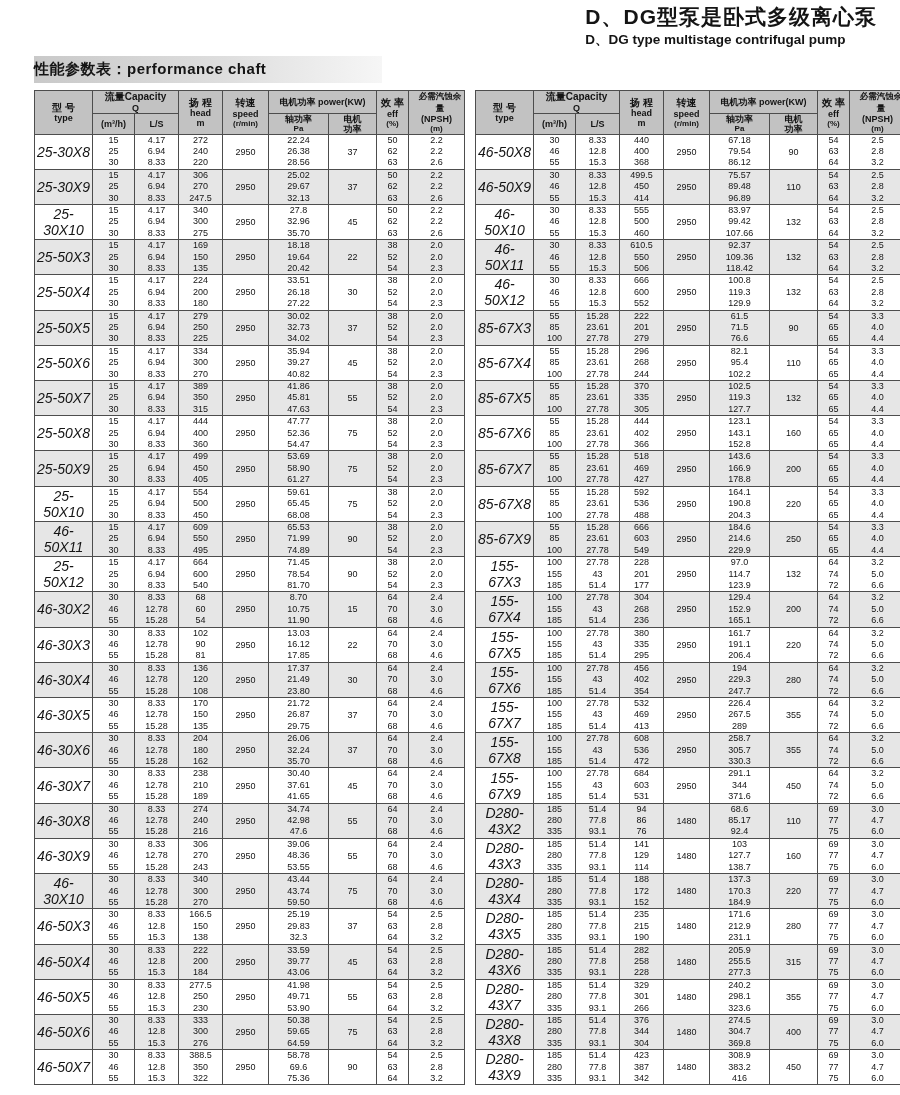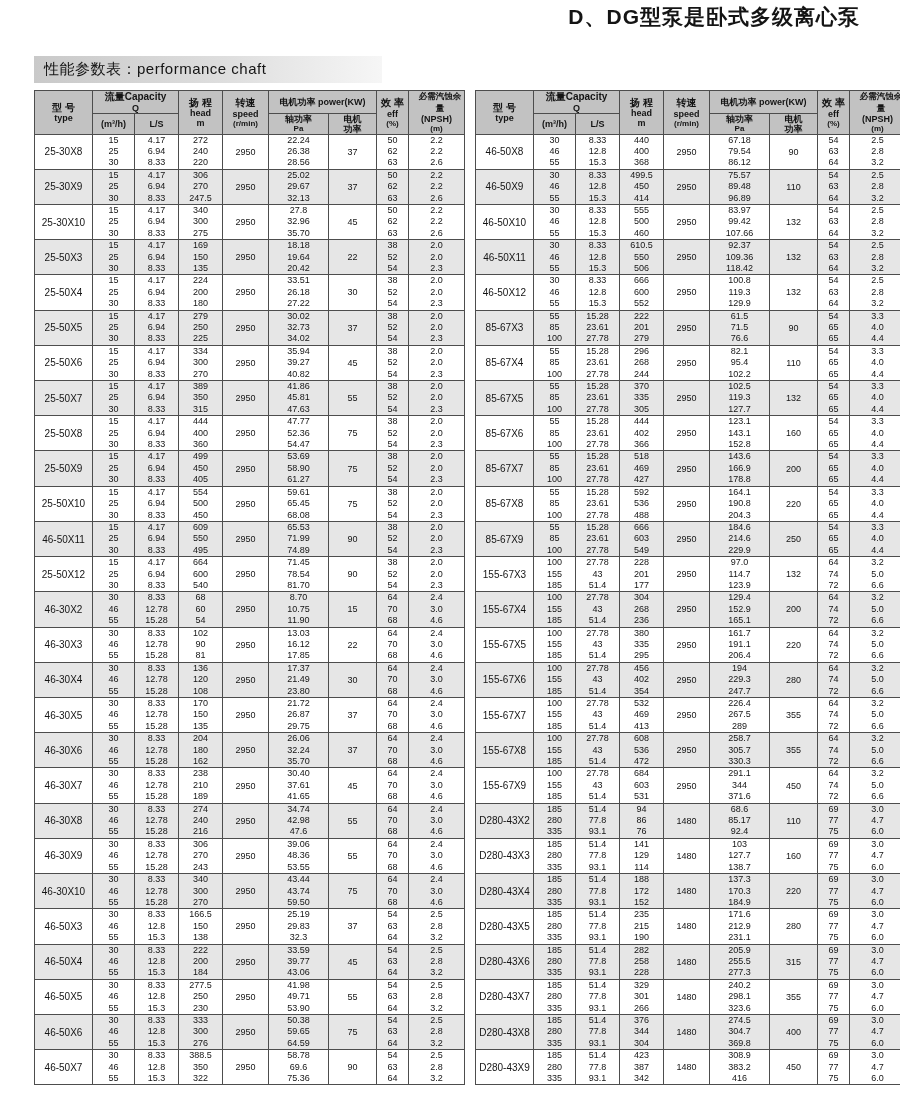--- a/index.html
+++ b/index.html
@@ -1,53 +1,54 @@
 <!DOCTYPE html>
 <html><head>
 <meta charset="utf-8">
 <style>
   html,body{margin:0;padding:0;}
   body{
     width:900px;height:1095px;background:#ffffff;color:#141414;
     font-family:"Liberation Sans","DejaVu Sans",sans-serif;
     position:relative;overflow:hidden;
   }
-  .top-titles{position:absolute;top:4px;right:40px;text-align:left;}
+  .top-titles{position:absolute;top:4px;right:23px;text-align:left;}
   .cn-title{font-size:21px;font-weight:bold;letter-spacing:1px;line-height:26px;}
   .en-title{font-size:13.5px;font-weight:bold;line-height:19px;}
   .section-bar{
     position:absolute;left:34px;top:56px;width:348px;height:27px;
     background:linear-gradient(90deg,#c9c9c9 0%,#dedede 55%,#f6f6f6 100%);
-    display:flex;align-items:center;padding-left:10px;box-sizing:border-box;
-    font-size:15px;font-weight:normal;letter-spacing:0.5px;
+    display:flex;align-items:center;box-sizing:border-box;
+    font-size:15px;font-weight:bold;letter-spacing:0.5px;
   }
   .tables-wrap{
     position:absolute;left:34px;top:90px;display:flex;gap:10px;
   }
   table{border-collapse:collapse;table-layout:fixed;width:414px;}
   th,td{border:1px solid #4d4d4d;padding:0;text-align:center;vertical-align:middle;
         overflow:hidden;}
   thead th{background:#c2c2c2;font-weight:bold;}
   thead .l1{font-size:10px;line-height:11.5px;}
   thead .l2{font-size:9px;line-height:10px;font-weight:bold;}
   thead .sm{font-size:8px;line-height:9px;}
   .npsh-h .l1{font-size:8.5px;margin-left:7px;}
   tbody td{font-size:9px;background:#ffffff;}
   tbody td div{line-height:11.4px;}
-  tbody td.c-type{font-size:10px;}
+  tbody td.c-type{font-size:14px;font-style:italic;}
   tbody tr.shade td{background:#e6e6e6;}
   col.c-type{width:58px;} col.c-m3h{width:42px;} col.c-ls{width:44px;}
   col.c-head{width:44px;} col.c-speed{width:46px;} col.c-shaft{width:60px;}
   col.c-motor{width:48px;} col.c-eff{width:32px;} col.c-npsh{width:56px;}
 </style>
 </head>
 <body>
 
 <div class="top-titles">
   <div class="cn-title">D、DG型泵是卧式多级离心泵</div>
+  <div class="en-title">D、DG type multistage contrifugal pump</div>
 </div>
 
 <div class="section-bar">
   <span>性能参数表：performance chaft</span>
 </div>
 
 <div class="tables-wrap">
 
   <table>
     <colgroup>

